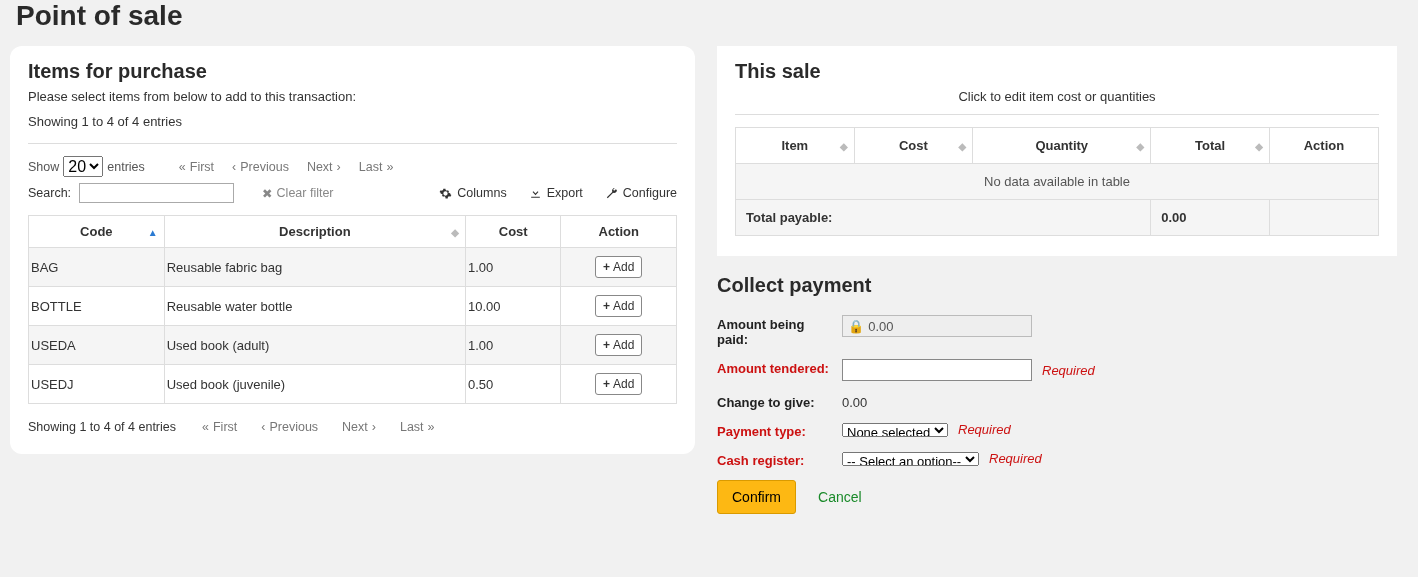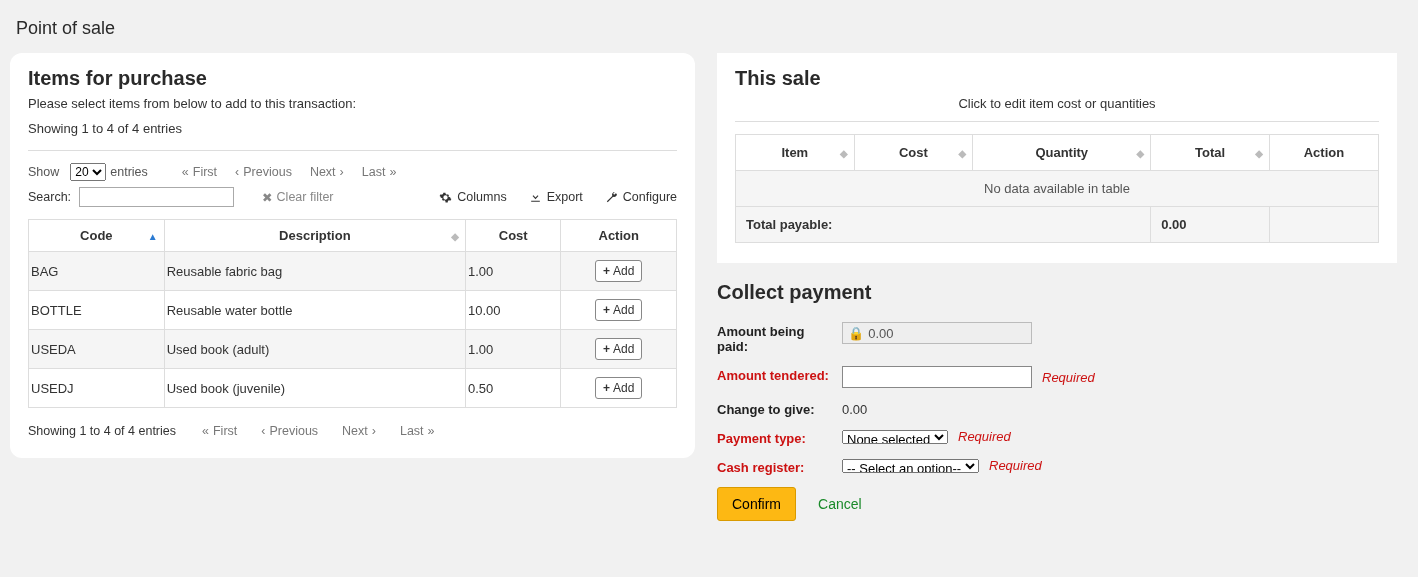--- a/index.html
+++ b/index.html
@@ -5,43 +5,43 @@
   * { box-sizing: border-box; }
   body {
     margin: 0;
     padding: 0 10px 20px 10px;
     background: #f1f1f1;
     font-family: Arial, Helvetica, sans-serif;
     font-size: 13px;
     color: #333;
   }
   h1.page-title {
-    font-size: 18px;
-    font-weight: normal;
+    font-size: 28px;
+    font-weight: bold;
     color: #2a2a2a;
-    margin: 18px 0 14px 6px;
+    margin: 0 0 14px 6px;
   }
   .cols { display: flex; gap: 22px; align-items: flex-start; }
   .panel {
     background: #fff;
     border-radius: 12px;
     padding: 14px 18px 20px 18px;
   }
   .panel.left { width: 685px; }
   .panel.right { width: 680px; background: transparent; padding:0;}
   .panel.right .sub { background:#fff; padding:14px 18px 20px 18px; margin-bottom:18px; }
   h2.sec-title { font-size: 20px; font-weight: bold; color:#2a2a2a; margin: 0 0 6px 0; }
   .sub-text { font-size: 13px; color:#333; margin-bottom:10px; }
   .sub-text-center { text-align:center; display:block; }
   hr.sep { border:none; border-top:1px solid #ddd; margin:10px 0 12px 0; }
   .entries-line { font-size:13px; color:#333; margin:6px 0 14px 0;}
   .toolbar-row { display:flex; align-items:center; flex-wrap:wrap; gap:4px; font-size:12.5px; color:#555; margin-bottom:6px;}
   .toolbar-row .pager { display:flex; gap:18px; margin-left:30px; color:#777;}
   .toolbar-row .pager span { display:inline-flex; align-items:center; gap:4px; cursor:default;}
-  .toolbar-row select { font-size:12px;margin-left:7px; }
+  .toolbar-row select { font-size:16px; }
   .toolbar-row2 { display:flex; align-items:center; justify-content:space-between; font-size:12.5px; margin-bottom:12px;}
   .toolbar-row2 .left-tools { display:flex; align-items:center; gap:8px;}
   .toolbar-row2 input[type=text]{ width:155px; height:20px; font-size:12px; border:1px solid #aaa; padding:2px 4px;}
   .toolbar-row2 .clear { color:#888; margin-left:20px; display:inline-flex; align-items:center; gap:4px;}
   .toolbar-row2 .right-tools { display:flex; gap:22px; color:#333; font-size:12.5px;}
   .toolbar-row2 .right-tools span { display:inline-flex; align-items:flex-end; gap:5px; cursor:pointer;}
   .icon { display:inline-block; vertical-align:middle; }
   table.dtable { width:100%; border-collapse: collapse; font-size:13px; }
   table.dtable th {
     background:#fff; border:1px solid #ddd; padding:8px 10px; font-weight:bold; text-align:left; position:relative;

